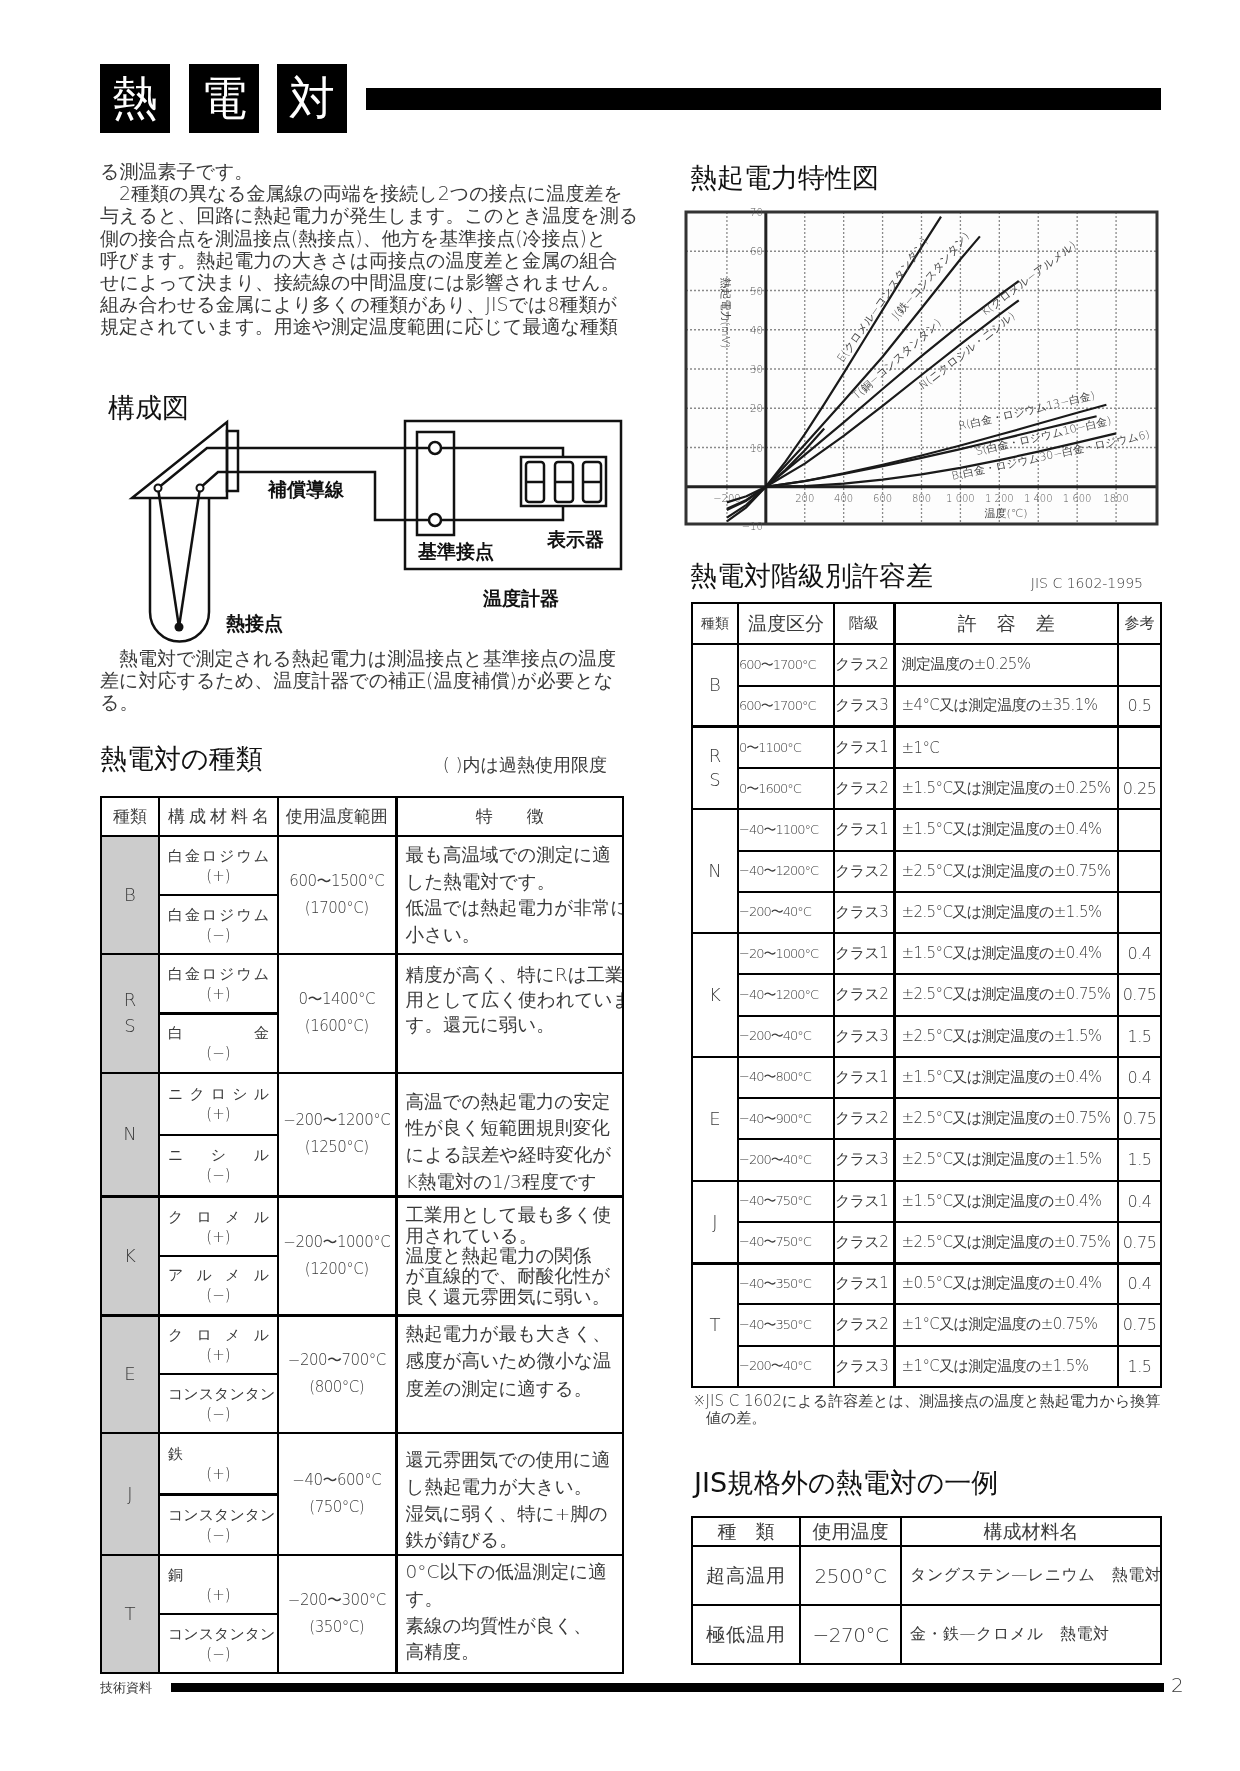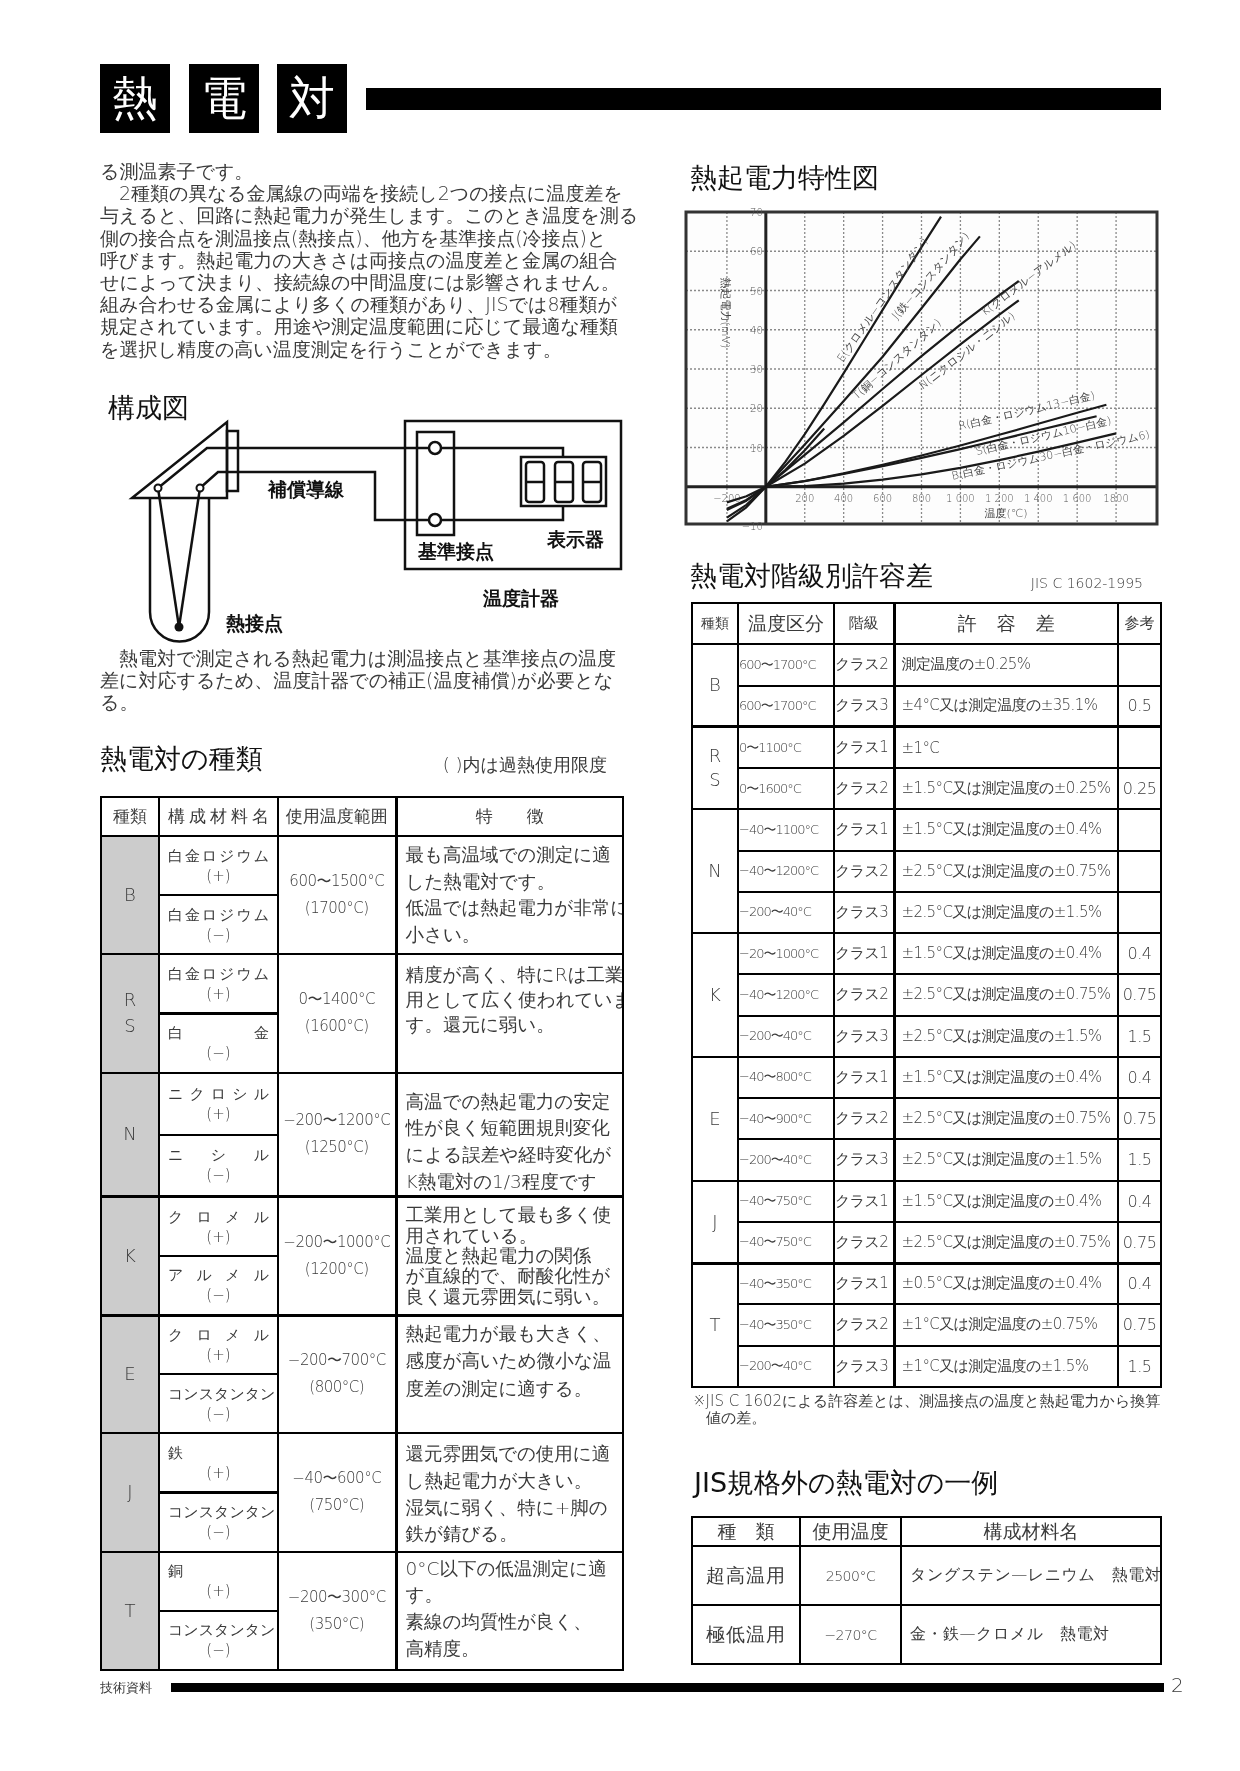--- a/index.html
+++ b/index.html
@@ -45,21 +45,21 @@
 .r-cls{font-size:15px;letter-spacing:-0.6px;white-space:nowrap}
 .r-tol{text-align:left;padding-left:6px !important;font-size:15px;letter-spacing:-0.6px;white-space:nowrap}
 .r-old{text-align:center;font-size:16px;letter-spacing:-0.5px;white-space:nowrap}
 .foot{position:absolute;font-size:15px;line-height:17px;white-space:nowrap}
 
 #special-table{left:691px;top:1516px;width:469px}
 #special-table th{height:29px;font-size:19px;text-align:center;white-space:nowrap}
 #special-table td{height:59px}
 .sp-kind{letter-spacing:19px;padding-left:19px !important}
 .s-name{text-align:center;font-size:19px;letter-spacing:1px;white-space:nowrap}
-.s-temp{text-align:center;font-size:14px;letter-spacing:-0.5px;white-space:nowrap}
+.s-temp{text-align:center;font-size:20px;letter-spacing:-0.5px;white-space:nowrap}
 .s-mat{padding-left:8px !important;font-size:16px;letter-spacing:0.5px;white-space:nowrap}
 
 .footer-label{position:absolute;left:100px;top:1680px;font-size:13px;line-height:15px;white-space:nowrap}
 .footer-bar{position:absolute;left:171px;top:1683px;width:993px;height:9px;background:#000}
 .page-num{position:absolute;left:1171px;top:1675px;font-size:20px;line-height:20px}
 
 svg text{font-family:"DejaVu Sans","Liberation Sans",sans-serif}
 .dg{stroke:#111;stroke-width:2.5;fill:none}
 .dg-lab{font-size:19px;font-weight:bold;fill:#111}
 .c-grid{stroke:#8a8a8a;stroke-width:1.3;stroke-dasharray:2 2}
@@ -79,21 +79,20 @@
 
 <div class="para" style="top:160px">
   <span class="ln">る測温素子です。</span>
   <span class="ln ind">2種類の異なる金属線の両端を接続し2つの接点に温度差を</span>
   <span class="ln">与えると、回路に熱起電力が発生します。このとき温度を測る</span>
   <span class="ln">側の接合点を測温接点(熱接点)、他方を基準接点(冷接点)と</span>
   <span class="ln">呼びます。熱起電力の大きさは両接点の温度差と金属の組合</span>
   <span class="ln">せによって決まり、接続線の中間温度には影響されません。</span>
   <span class="ln">組み合わせる金属により多くの種類があり、JISでは8種類が</span>
   <span class="ln">規定されています。用途や測定温度範囲に応じて最適な種類</span>
-  <span class="ln">を選択し精度の高い温度測定を行うことができます。</span>
 </div>
 
 <div class="h2" style="left:108px;top:393px">構成図</div>
 <svg style="position:absolute;left:120px;top:415px" width="510" height="235" viewBox="120 415 510 235">
   <title>888</title>
   <polygon class="dg" points="132,498 227,422 227,498" fill="#fff"></polygon>
   <rect class="dg" x="227" y="431" width="11" height="60"></rect>
   <path class="dg" d="M150,498 L150,612 A29.5,29.5 0 0 0 209,612 L209,498"></path>
   <line class="dg" x1="158" y1="488" x2="179" y2="627" stroke-width="2"></line>
   <line class="dg" x1="200" y1="488" x2="179" y2="627" stroke-width="2"></line>
@@ -283,21 +282,21 @@
           <span>J</span>
         </td>
     <td class="t-mat bb3">
           <span class="mname">鉄</span>
           <span class="msign">(+)</span>
         </td>
     <td class="t-temp" rowspan="2">
           <span>−40〜600°C</span>
           <span>(750°C)</span>
         </td>
-    <td class="t-feat bl3" rowspan="2" style="padding-top:7px;line-height:26.7px">
+    <td class="t-feat bl3" rowspan="2" style="padding-top:13px;line-height:26.7px">
       <div>還元雰囲気での使用に適</div>
       <div>し熱起電力が大きい。</div>
       <div>湿気に弱く、特に+脚の</div>
       <div>鉄が錆びる。</div>
     </td>
   </tr>
   <tr class="sub">
     <td class="t-mat">
           <span class="mname">コンスタンタン</span>
           <span class="msign">(−)</span>

